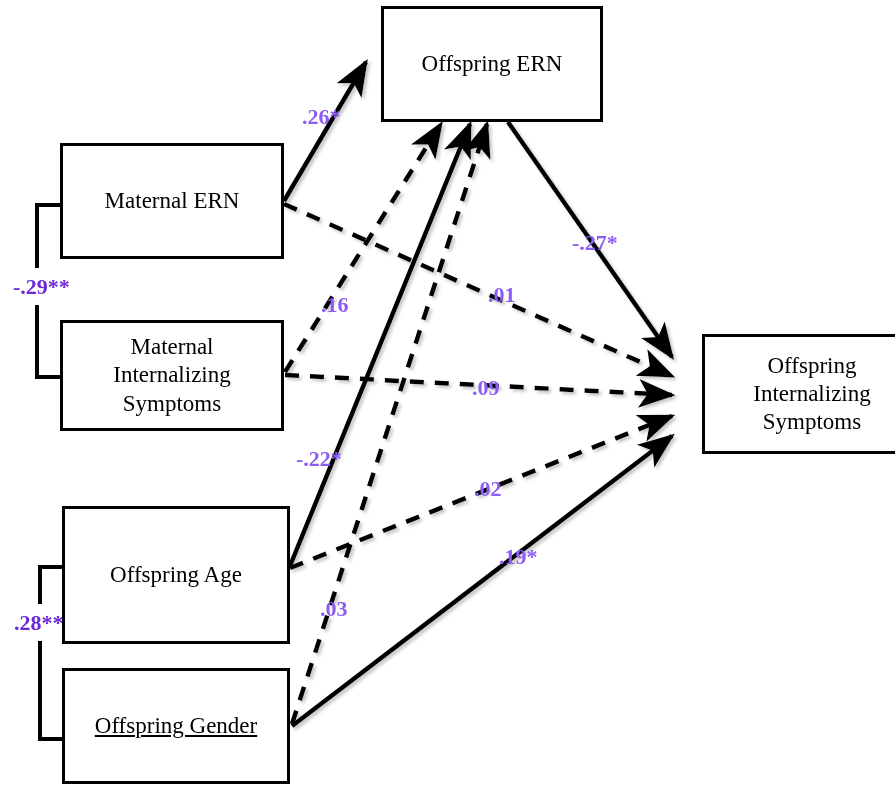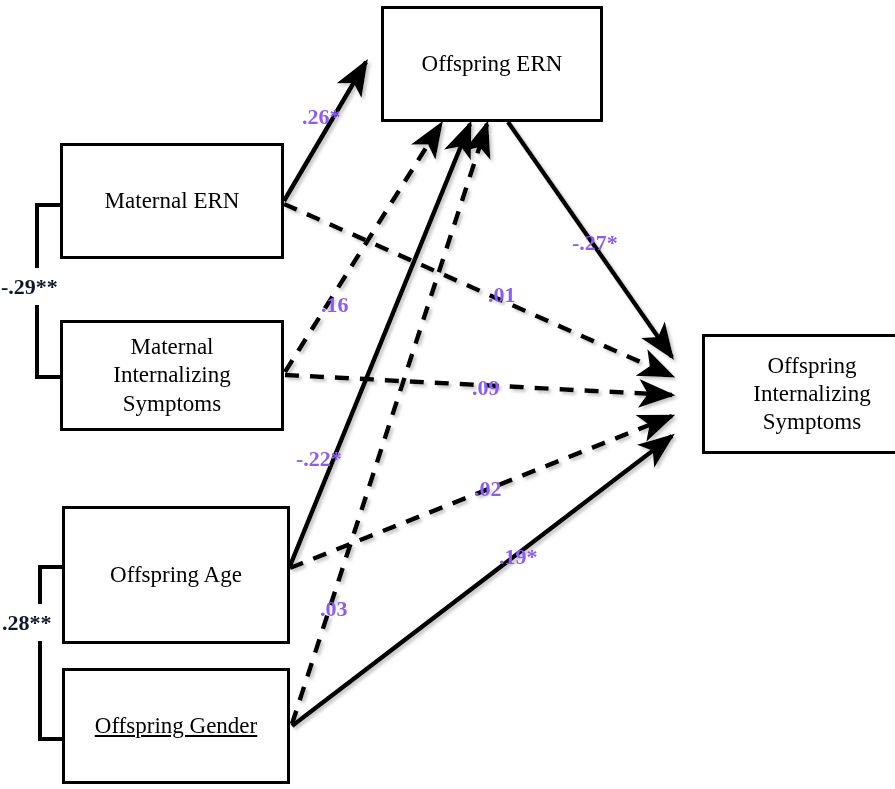--- a/index.html
+++ b/index.html
@@ -50,27 +50,28 @@
     font-family: "Liberation Serif", "DejaVu Serif", serif;
     font-size: 22px;
     font-weight: bold;
     white-space: nowrap;
     background: transparent;
     z-index: 4;
     line-height: 1;
   }
   .cov-label {
     position: absolute;
-    color: #0f172a;
+    color: #6d28d9;
     font-family: "Liberation Serif", "DejaVu Serif", serif;
     font-size: 22px;
     font-weight: bold;
     white-space: nowrap;
     z-index: 4;
     line-height: 1;
+    margin-left: 12px;
   }
 </style>
 </head>
 <body>
 
 <div id="diagram-root">
 
   <svg id="diagram-svg" viewBox="0 0 895 789" xmlns="http://www.w3.org/2000/svg">
     <defs>
       <marker id="arrowhead" markerWidth="9" markerHeight="9" refX="7.4" refY="3.4" orient="auto" markerUnits="strokeWidth">

